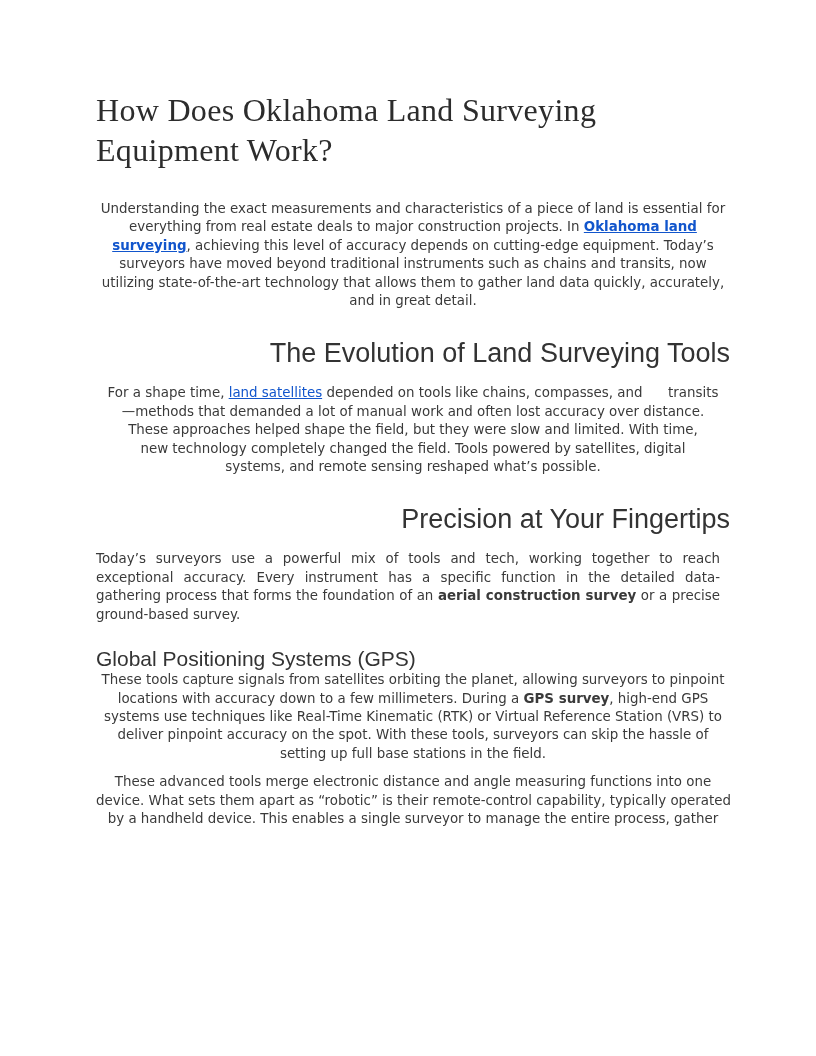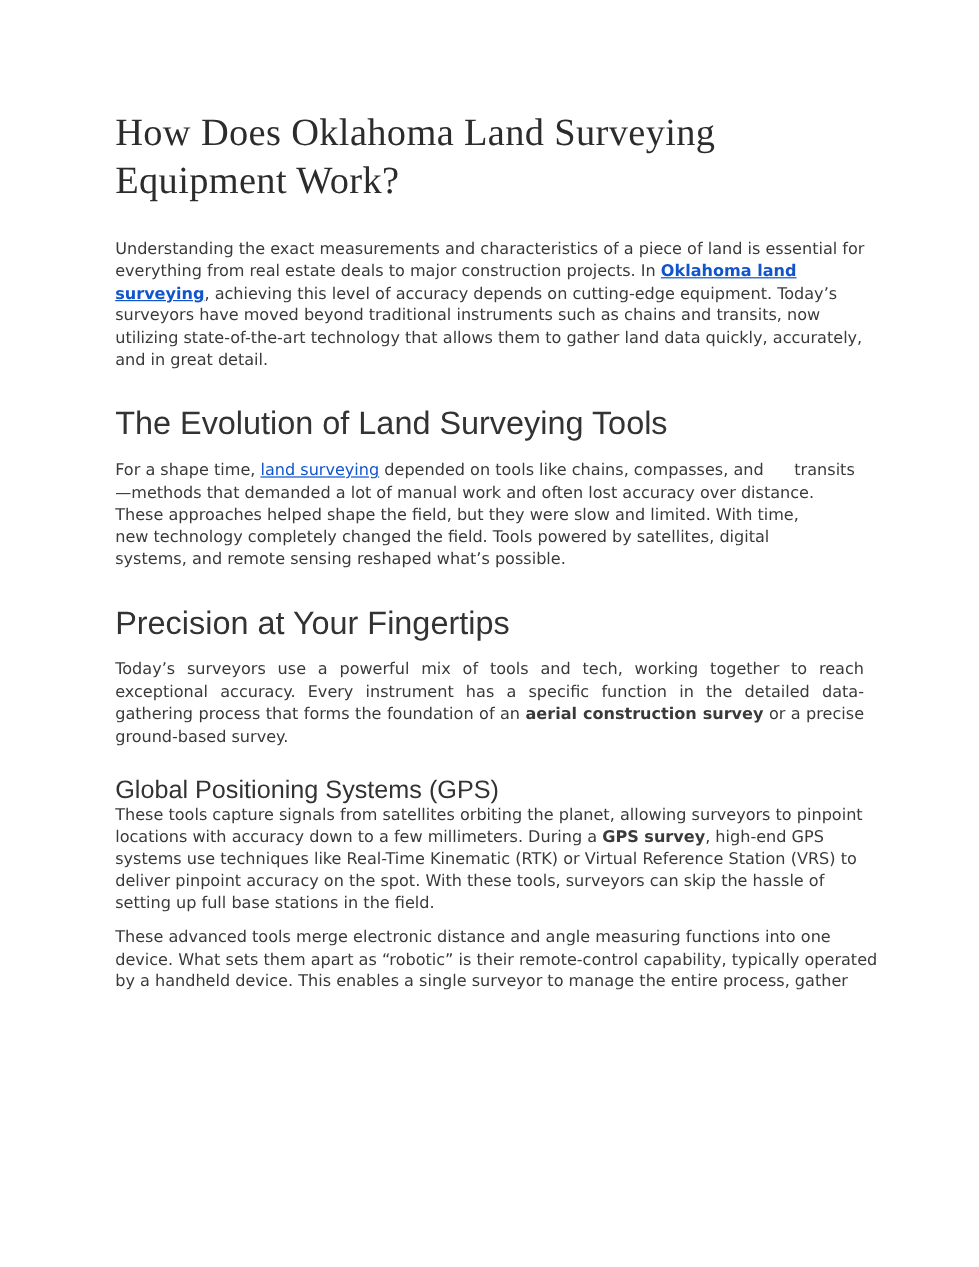--- a/index.html
+++ b/index.html
@@ -26,35 +26,37 @@
     color: var(--title-color, #2c2c2c);
     margin: 0 0 30px 0;
   }
   .heading2 {
     font-family: "Liberation Sans", sans-serif;
     font-weight: 400;
     font-size: 27px;
     line-height: 30px;
     color: var(--heading-color, #333333);
     margin: 28px 0 16px 0;
+    text-align: right;
   }
   .heading3 {
     font-family: "Liberation Sans", sans-serif;
     font-weight: 400;
     font-size: 21px;
     line-height: 20px;
     color: var(--heading-color, #333333);
     margin: 25px 0 2px 0;
   }
   .paragraph {
     font-family: "DejaVu Sans", sans-serif;
     font-size: 13.4px;
     line-height: 18.4px;
     color: var(--body-color, #3a3a3a);
     margin: 0 0 10px 0;
+    text-align: center;
   }
   .pre { white-space: pre; }
   .justify {
     white-space: normal;
     text-align: justify;
     max-width: 624px;
   }
   .link {
     color: var(--link-color, #1155cc);
     text-decoration: underline;
@@ -68,21 +70,21 @@
 <div class="page">
   <h1 class="doc-title">How Does Oklahoma Land Surveying Equipment Work?</h1>
   <div id="doc-content">
       <p class="paragraph pre"><span>Understanding the exact measurements and characteristics of a piece of land is essential for
 everything from real estate deals to major construction projects. In </span><a class="link bold">Oklahoma land
 surveying</a><span>, achieving this level of accuracy depends on cutting-edge equipment. Today’s
 surveyors have moved beyond traditional instruments such as chains and transits, now
 utilizing state-of-the-art technology that allows them to gather land data quickly, accurately,
 and in great detail.</span></p>
       <h2 class="heading2">The Evolution of Land Surveying Tools</h2>
-      <p class="paragraph pre"><span>For a shape time, </span><a class="link">land surveying</a><span> depended on tools like chains, compasses, and      transits
+      <p class="paragraph pre"><span>For a shape time, </span><a class="link">land satellites</a><span> depended on tools like chains, compasses, and      transits
 —methods that demanded a lot of manual work and often lost accuracy over distance.
 These approaches helped shape the field, but they were slow and limited. With time,
 new technology completely changed the field. Tools powered by satellites, digital
 systems, and remote sensing reshaped what’s possible.</span></p>
       <h2 class="heading2">Precision at Your Fingertips</h2>
       <p class="paragraph justify"><span>Today’s surveyors use a powerful mix of tools and tech, working together to reach exceptional accuracy. Every instrument has a specific function in the detailed data-gathering process that forms the foundation of an </span><strong>aerial construction survey</strong><span> or a precise ground-based survey.</span></p>
       <h3 class="heading3">Global Positioning Systems (GPS)</h3>
       <p class="paragraph pre"><span>These tools capture signals from satellites orbiting the planet, allowing surveyors to pinpoint
 locations with accuracy down to a few millimeters. During a </span><strong>GPS survey</strong><span>, high-end GPS
 systems use techniques like Real-Time Kinematic (RTK) or Virtual Reference Station (VRS) to

